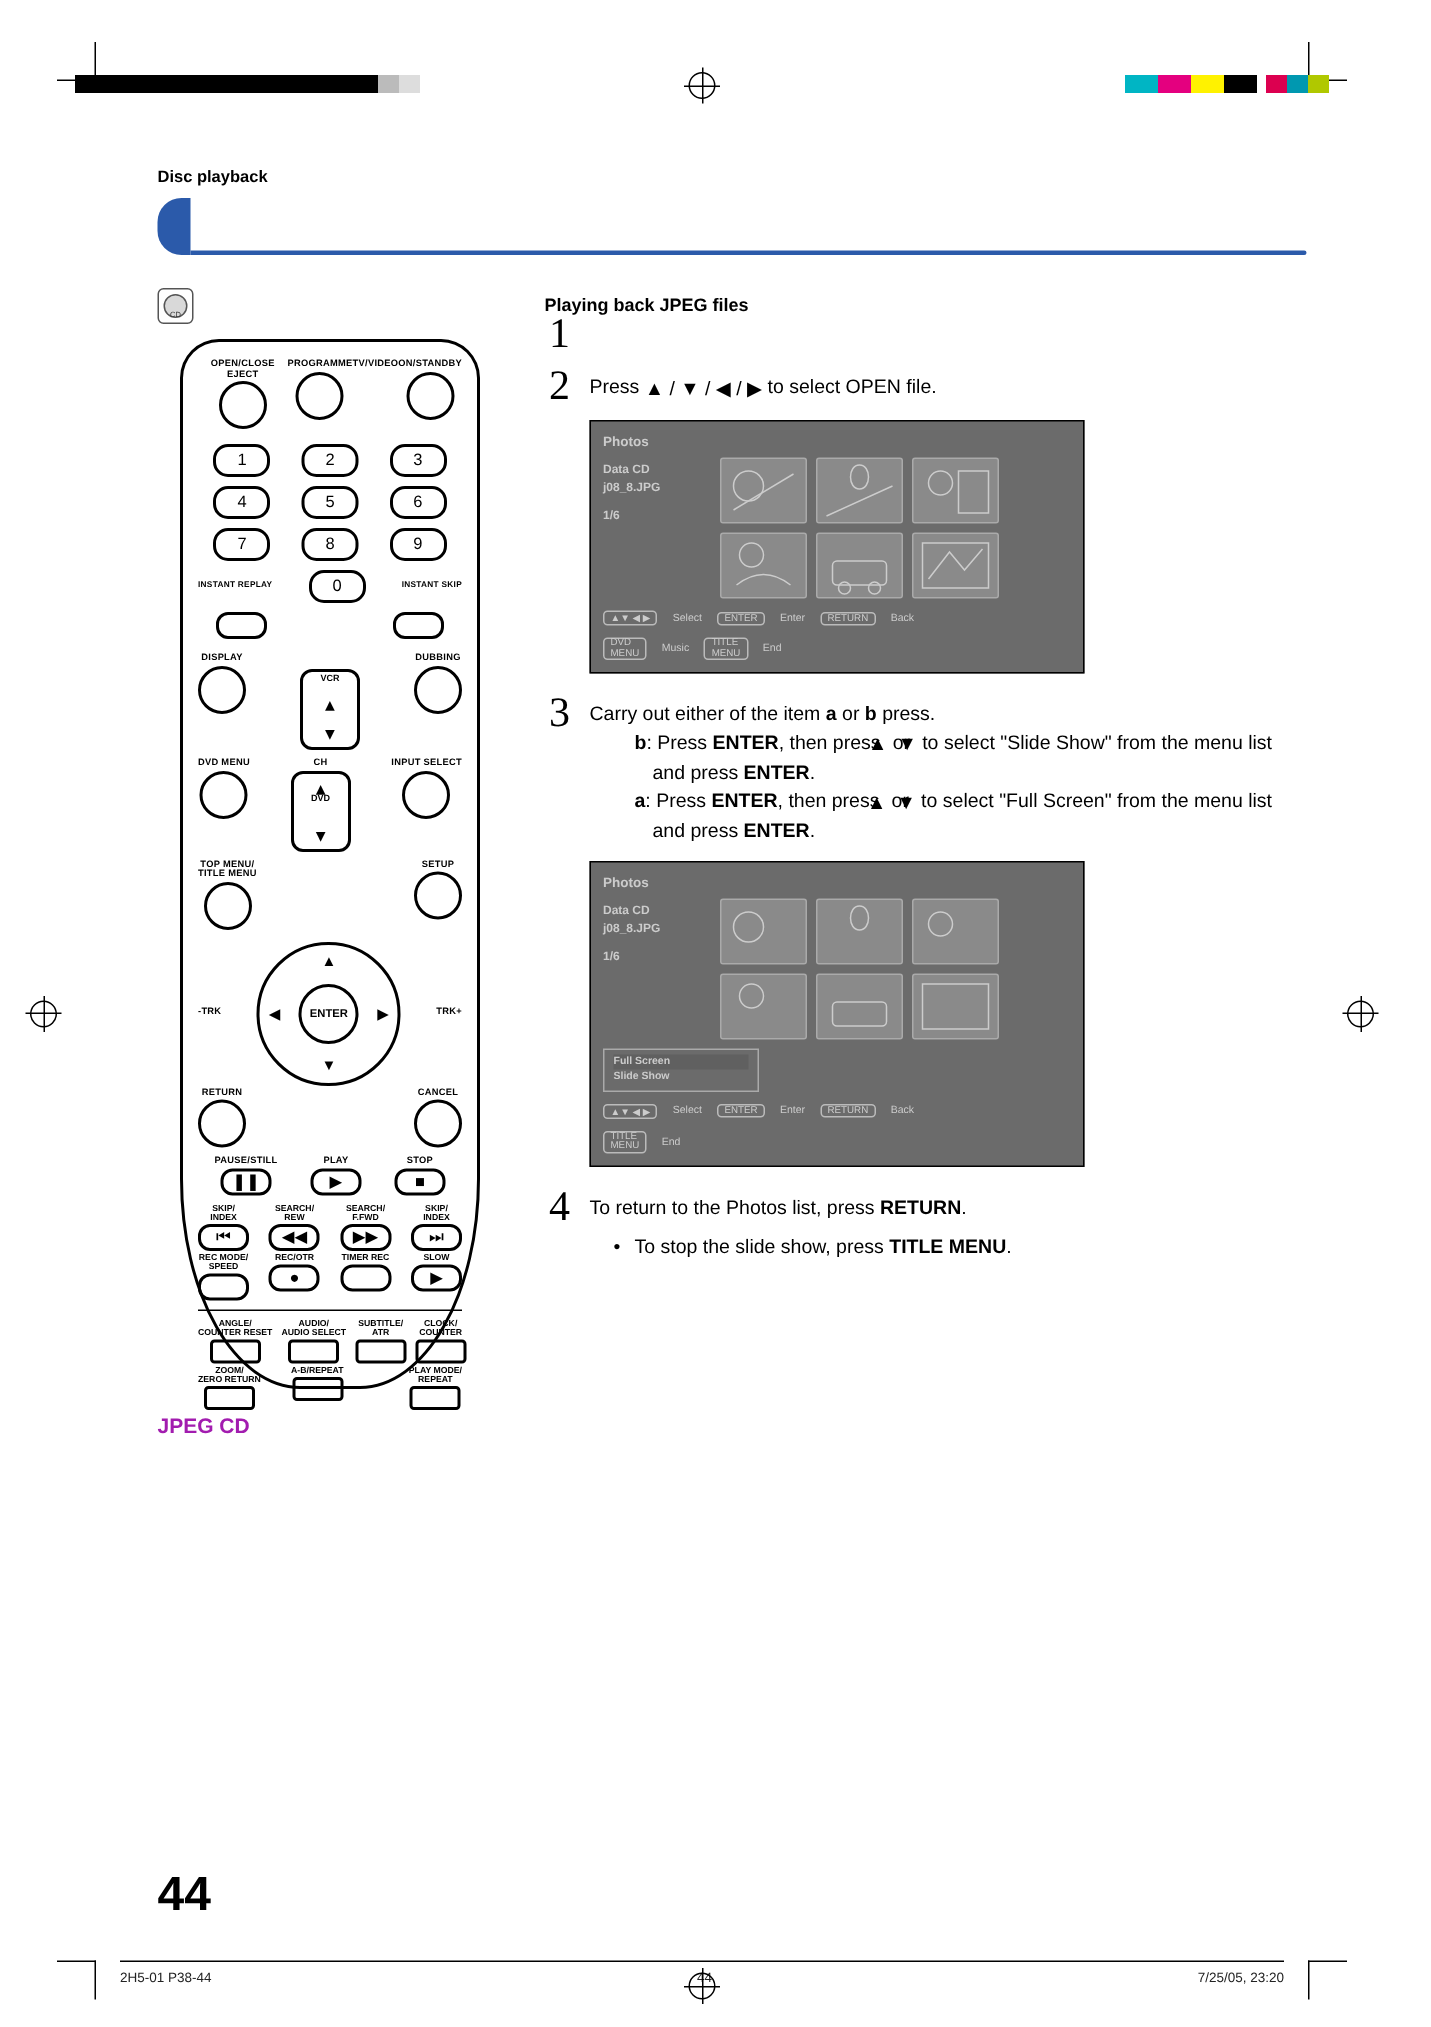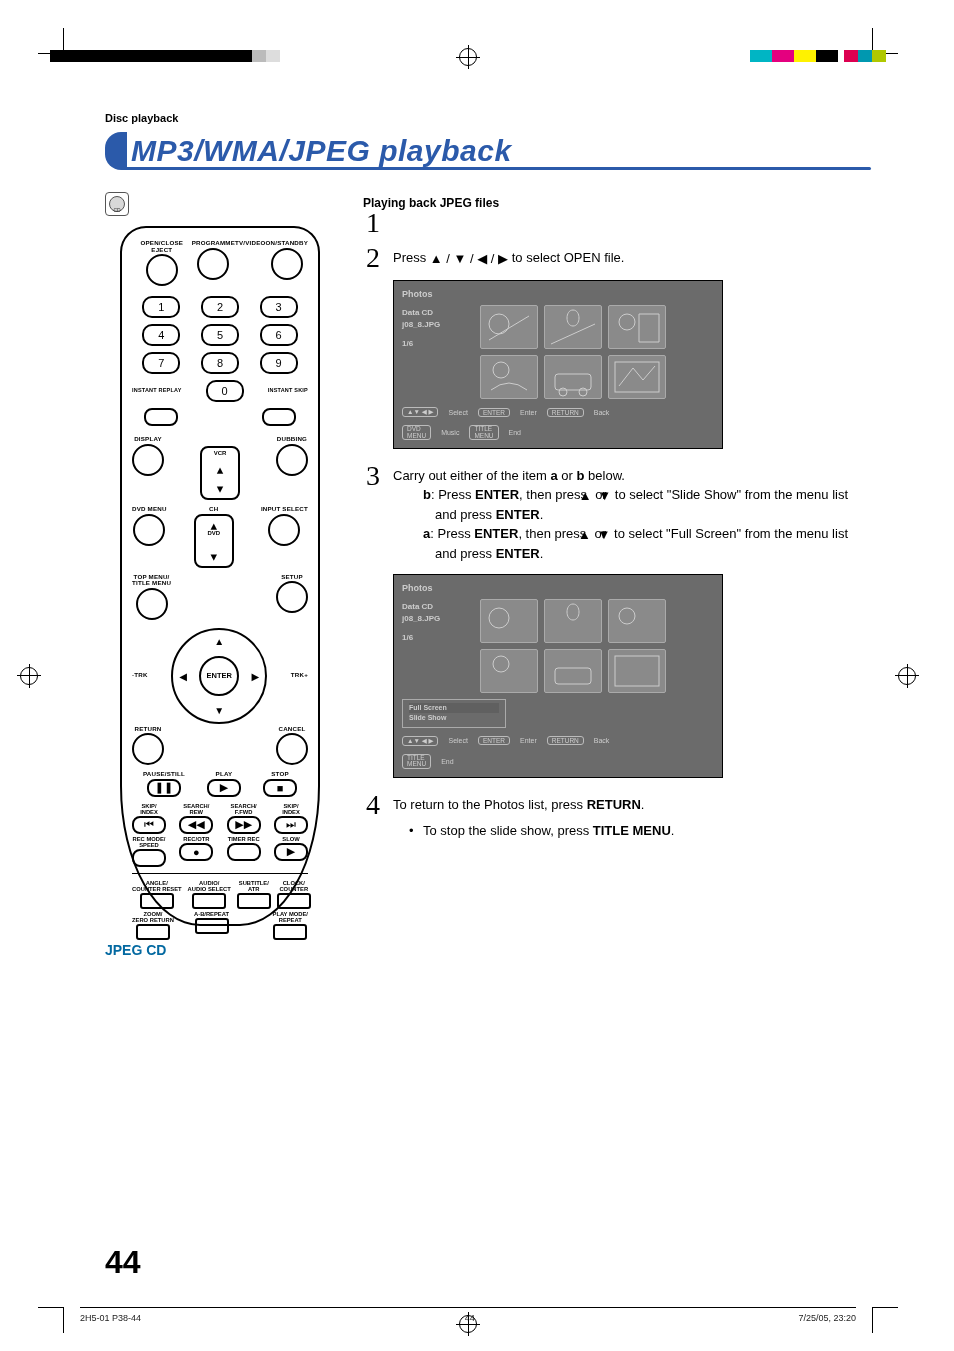--- a/index.html
+++ b/index.html
@@ -171,21 +171,21 @@
     margin-top:6px;width:90px;border:1px solid #aaa;padding:3px 6px;font-size:7px;color:#ccc;font-weight:bold;
     line-height:1.5;
   }
   .osd-menu .hl{background:rgba(80,80,80,.4);}
   .osd-foot{
     display:flex;gap:10px;margin-top:8px;font-size:7px;color:#ccc;align-items:center;
     flex-wrap:wrap;
   }
   .key-pill{border:1px solid #bbb;border-radius:3px;padding:0 4px;font-size:6.5px;color:#ccc;}
 
-  .jpeg-head{font-weight:bold;font-size:14px;margin-top:16px;color:#0369a1;}
+  .jpeg-head{font-weight:bold;font-size:14px;margin-top:16px;color:#a21caf;}
   .jpeg-text{font-size:13px;line-height:1.45;}
 
   .page-num{
     position:absolute;left:105px;bottom:70px;font-size:32px;font-weight:bold;
   }
 
   .footer{
     position:absolute;bottom:28px;left:80px;right:80px;font-size:9px;color:#222;
     display:flex;justify-content:space-between;
     border-top:1px solid #000;padding-top:5px;
@@ -245,21 +245,20 @@
   <div class="side-reg-r">
       <div class="reg-mark"></div>
     </div>
 
   <div class="content">
     <div class="breadcrumb">Disc playback</div>
 
     <div class="title-block" style="height:40px;margin-bottom:22px;">
       <div style="display:flex;align-items:flex-end;height:100%;">
         <div class="title-pill"></div>
-        <div class="title-text">MP3/WMA/JPEG playback</div>
       </div>
       <div class="line"></div>
     </div>
 
     <div class="cols">
 
       <div class="left-col">
         <div class="cd-badge">
           <div class="inner"></div>
           <div style="position:absolute;bottom:1px;left:0;right:0;font-size:5px;text-align:center;">CD</div>
@@ -557,21 +556,21 @@
               <span>Music</span>
             <span class="key-pill" style="white-space:pre;line-height:1">TITLE
 MENU</span>
               <span>End</span>
           </div>
         </div>
 
         <div class="step">
           <div class="step-num">3</div>
           <div class="step-body">
-            <span>Carry out either of the item </span><b>a</b><span> or </span><b>b</b><span> below.</span>
+            <span>Carry out either of the item </span><b>a</b><span> or </span><b>b</b><span> press.</span>
             <div class="sub-item">
               <b>b</b><span>: Press </span><b>ENTER</b><span>, then press </span><span class="tri-inline">▲</span> or <span class="tri-inline">▼</span><span> to select "Slide Show" from the menu list and press </span><b>ENTER</b>.
             </div>
             <div class="sub-item">
               <b>a</b><span>: Press </span><b>ENTER</b><span>, then press </span><span class="tri-inline">▲</span> or <span class="tri-inline">▼</span><span> to select "Full Screen" from the menu list and press </span><b>ENTER</b>.
             </div>
           </div>
         </div>
 
         <div class="osd">

